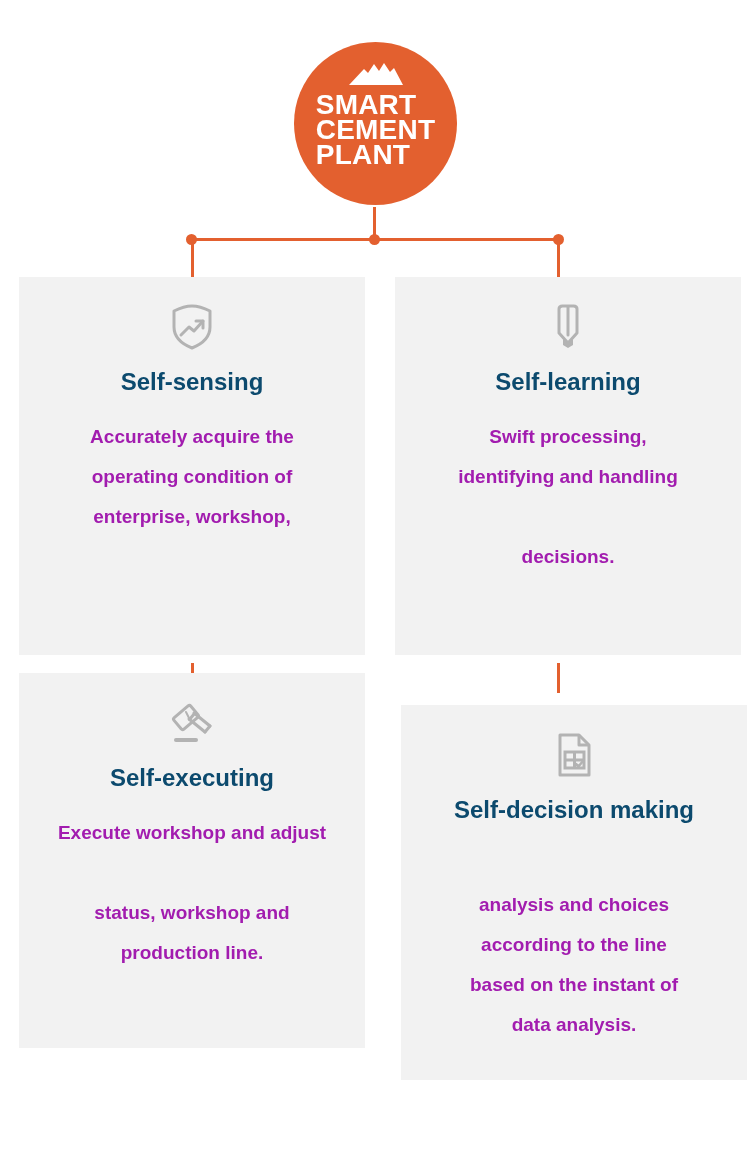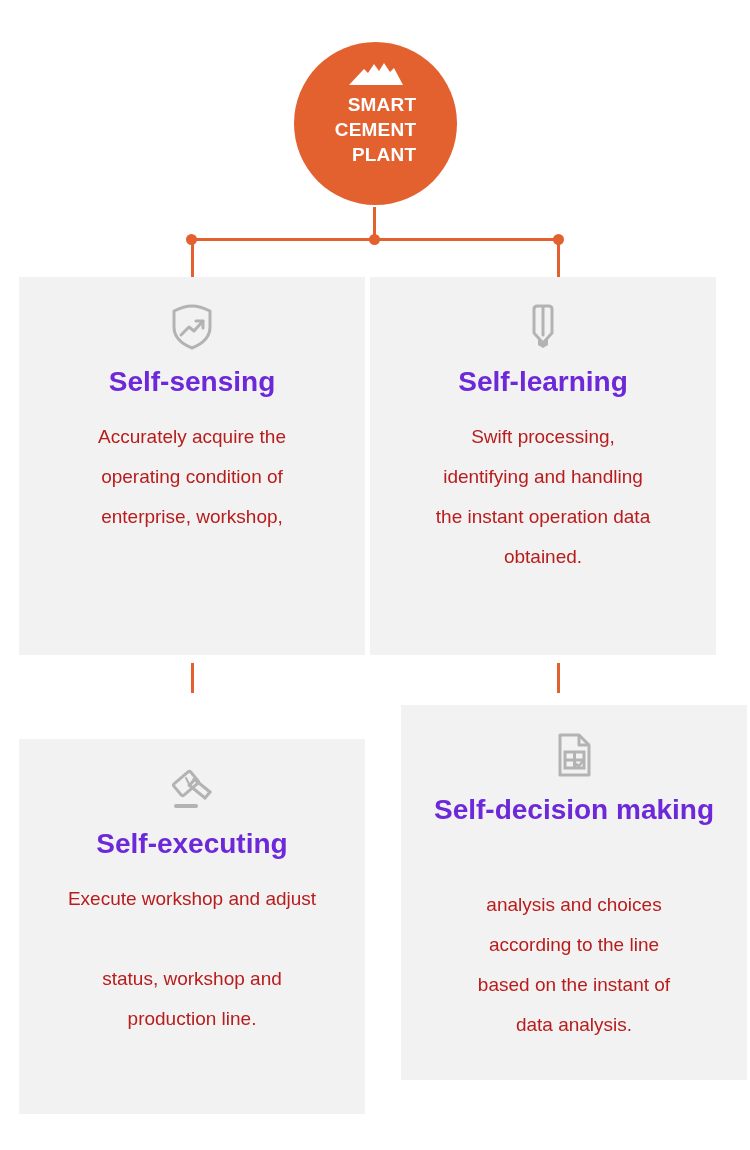--- a/index.html
+++ b/index.html
@@ -32,24 +32,24 @@
     box-sizing: border-box;
   }
   .hub-icon {
     width: 58px;
     height: 26px;
     display: block;
     margin-bottom: 6px;
   }
   .hub-title {
     color: #ffffff;
-    font-size: 19px;
+    font-size: 28px;
     font-weight: bold;
     line-height: 25px;
-    text-align: right;
+    text-align: left;
     letter-spacing: 0.2px;
   }
 
   
   .conn {
     position: absolute;
     background: #e3602f;
   }
   .conn-stem-top {
     left: 373px;
@@ -83,42 +83,43 @@
 
   
   .card {
     position: absolute;
     background: #f2f2f2;
     box-sizing: border-box;
     padding: 26px 22px 20px 22px;
     text-align: center;
   }
   .card-r1-c1 { left: 19px;  top: 277px; width: 346px; height: 378px; }
-  .card-r1-c2 { left: 370px; top: 277px; width: 346px; height: 378px; }
-  .card-r2-c1 { left: 19px;  top: 739px; width: 346px; height: 375px; }
+  .card-r1-c2 { left: 395px; top: 277px; width: 346px; height: 378px; }
+  .card-r2-c1 { left: 19px;  top: 673px; width: 346px; height: 375px; }
   .card-r2-c2 { left: 401px; top: 705px; width: 346px; height: 375px; }
 
   .card-icon {
     width: 46px;
     height: 48px;
     margin: 0 auto 18px auto;
     display: block;
   }
   .card-title {
-    font-size: 28px;
+    font-size: 24px;
     font-weight: bold;
-    color: #6d28d9;
+    color: #0c4a6e;
     margin: 0 0 22px 0;
     line-height: 26px;
   }
   .card-body {
     font-size: 19px;
-    color: #b91c1c;
+    color: #a21caf;
     line-height: 40px;
     margin: 0;
+    font-weight: bold;
   }
 </style>
 </head>
 <body>
 
 <div class="hub">
   <svg class="hub-icon" viewBox="0 0 58 26">
     <path d="M2 25 L17 9 L21 13 L27 4 L32 11 L37 3 L43 12 L47 8 L56 25 Z" fill="#ffffff"></path>
   </svg>
   <div class="hub-title">
@@ -155,22 +156,22 @@
 <div class="card card-r1-c2">
   <svg class="card-icon" viewBox="0 0 46 48">
     <path d="M14 6 C14 4 15.5 3 17.5 3 L28.5 3 C30.5 3 32 4 32 6 L32 30 L23 40 L14 30 Z" fill="none" stroke="#b3b3b3" stroke-width="3" stroke-linejoin="round"></path>
     <line x1="23" y1="4" x2="23" y2="32" stroke="#b3b3b3" stroke-width="3" stroke-linecap="round"></line>
     <path d="M18 36 L23 40 L28 36 L28 42 L23 45 L18 42 Z" fill="#b3b3b3"></path>
   </svg>
   <h3 class="card-title">Self-learning</h3>
   <p class="card-body">
     <span>Swift processing,</span><br>
     <span>identifying and handling</span><br>
-    <span>the instant operation data</span><br>
-    <span>obtained.</span>
+    <br>
+    <span>decisions.</span>
   </p>
 </div>
 
 <div class="card card-r2-c1">
   <svg class="card-icon" viewBox="0 0 46 48">
     <rect x="6" y="11" width="22" height="15" rx="2" transform="rotate(-40 17 18.5)" fill="none" stroke="#b3b3b3" stroke-width="3"></rect>
     <line x1="20" y1="20" x2="36" y2="33" stroke="#b3b3b3" stroke-width="3" stroke-linecap="round"></line>
     <line x1="25" y1="14" x2="41" y2="27" stroke="#b3b3b3" stroke-width="3" stroke-linecap="round"></line>
     <line x1="20.5" y1="20.5" x2="25.5" y2="14.5" stroke="#b3b3b3" stroke-width="3" stroke-linecap="round"></line>
     <line x1="36" y1="33" x2="41" y2="27" stroke="#b3b3b3" stroke-width="3" stroke-linecap="round"></line>

